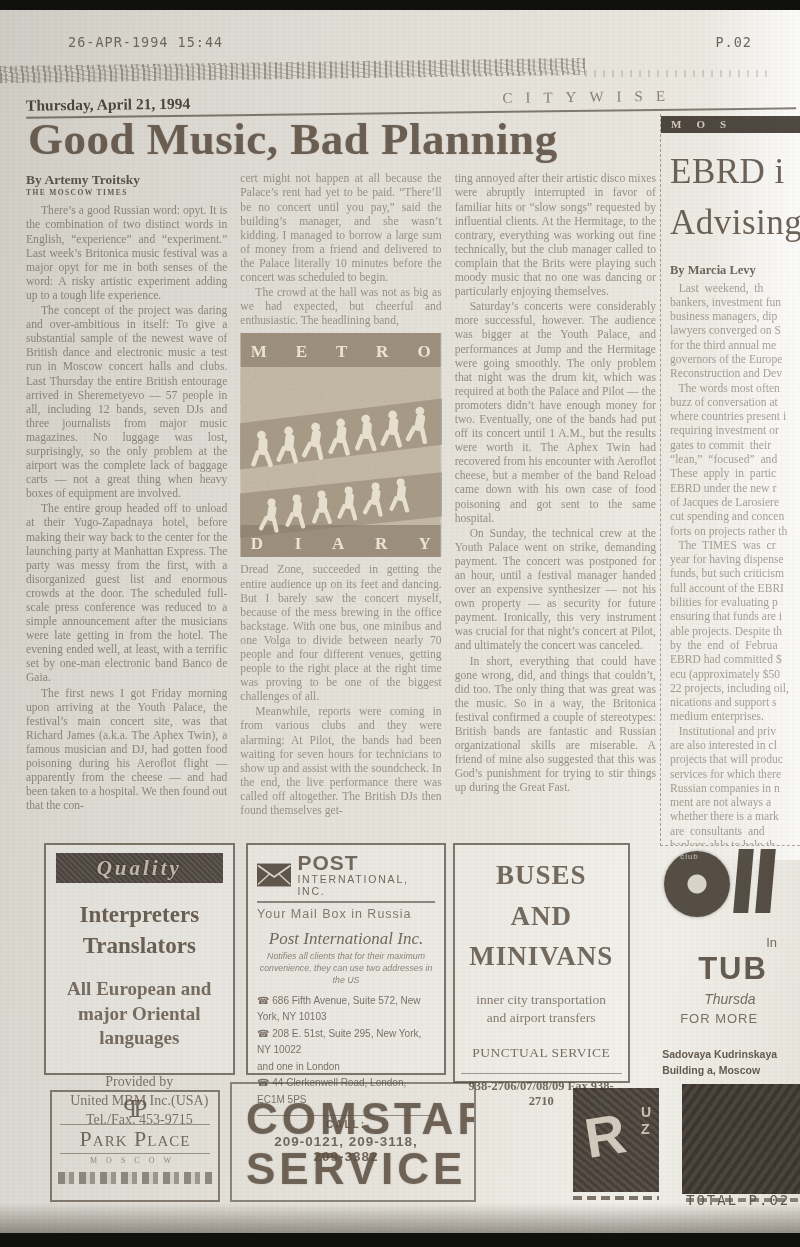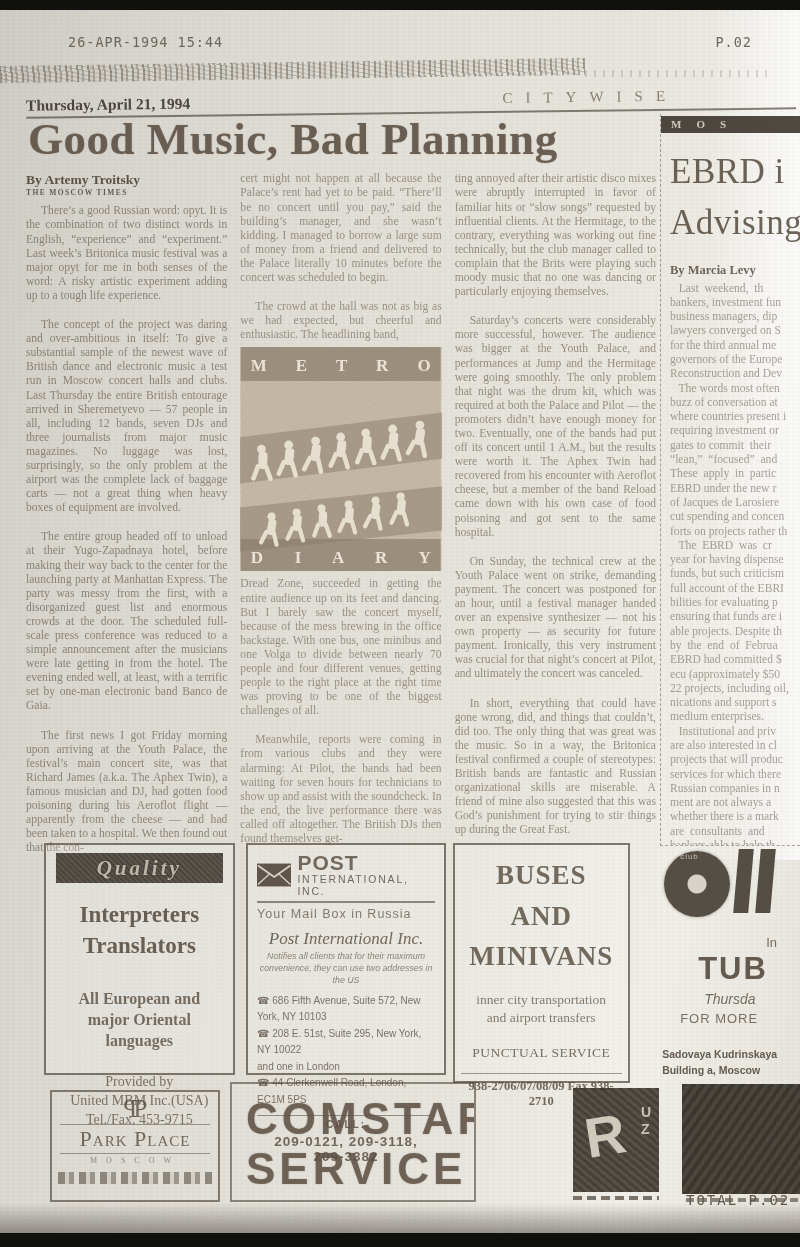--- a/index.html
+++ b/index.html
@@ -62,21 +62,21 @@
     color:rgba(88,75,61,.8);text-shadow:0 0 1.2px rgba(88,75,61,.35);
   }
   .columns{display:flex;gap:13px;height:702px;overflow:hidden;}
   .col{flex:1;min-width:0;}
   .byline{font-size:13.5px;font-weight:bold;color:rgba(70,60,50,.85);}
   .credit{font-size:7.5px;font-weight:bold;letter-spacing:1.4px;color:rgba(70,60,50,.8);margin-bottom:7px;}
   .para{
     margin:0;font-size:11.6px;line-height:14.1px;text-align:justify;text-indent:15px;
     color:rgba(99,87,71,.66);
   }
-  .col .para + .para{margin-top:15px;}
+  .col .para + .para{margin-top:1px;}
   .cont .para:first-child{text-indent:0;}
   .col2 .para{color:rgba(99,87,71,.58);}
   .col3 .para{color:rgba(99,87,71,.62);}
   
   .metro{margin:5px 0 6px 0;width:100%;height:224px;display:block;}
   
   .sidebar{
     position:absolute;top:104px;left:660px;width:140px;height:732px;
     border-left:1px dashed rgba(95,84,70,.5);border-bottom:1px dashed rgba(95,84,70,.5);
     padding-left:9px;box-sizing:border-box;overflow:hidden;
@@ -96,21 +96,21 @@
     color:rgba(88,76,62,.82);
   }
   .ad-quality{width:198px;height:232px;padding:8px 10px;text-align:center;}
   .q-banner{
     height:30px;background:rgba(62,54,45,.82);display:flex;align-items:center;justify-content:center;
     font-size:21px;font-style:italic;font-weight:bold;color:rgba(214,206,192,.85);letter-spacing:3px;
     text-shadow:0 0 2px rgba(40,34,28,.8); margin-bottom:16px;
     background-image:repeating-linear-gradient(45deg, rgba(0,0,0,.18) 0 2px, transparent 2px 4px);
   }
   .q-title{font-size:23px;font-weight:bold;line-height:1.35;color:rgba(84,72,59,.85);}
-  .q-sub{font-size:16px;font-weight:bold;margin-top:28px;line-height:1.3;color:rgba(90,78,64,.8);}
+  .q-sub{font-size:19px;font-weight:bold;margin-top:16px;line-height:1.3;color:rgba(90,78,64,.8);}
   .q-prov{font-size:14px;margin-top:22px;line-height:1.35;color:rgba(92,80,66,.78);}
   .gap1{width:12px;}    .gap2{width:7px;}    .gap3{width:34px;}
   .ad-post{width:208px;height:232px;padding:7px 9px;font-family:"Liberation Sans", sans-serif;}
   .p-head{display:flex;align-items:center;gap:6px;border-bottom:2px solid rgba(78,68,56,.6);padding-bottom:4px;}
   .p-logo-text .p1{font-size:21px;font-weight:bold;letter-spacing:1px;line-height:1;}
   .p-logo-text .p2{font-size:10.5px;letter-spacing:1.8px;}
   .p-tag{font-size:12.5px;letter-spacing:1px;margin:4px 0 8px 0;color:rgba(96,84,70,.75);}
   .p-script{font-size:17px;font-style:italic;text-align:center;margin:2px 0;font-family:"Liberation Serif",serif;color:rgba(84,72,59,.8);}
   .p-note{font-size:8.8px;font-style:italic;text-align:center;line-height:1.35;color:rgba(100,88,72,.7);margin-bottom:6px;}
   .p-addr{font-size:10px;line-height:1.65;color:rgba(92,80,66,.78);}
@@ -269,21 +269,21 @@
         <div class="sb-line">buzz of conversation at</div>
         <div class="sb-line">where countries present i</div>
         <div class="sb-line">requiring investment or</div>
         <div class="sb-line">gates to commit  their</div>
         <div class="sb-line">“lean,”  “focused”  and</div>
         <div class="sb-line">These  apply  in  partic</div>
         <div class="sb-line">EBRD under the new r</div>
         <div class="sb-line">of Jacques de Larosiere</div>
         <div class="sb-line">cut spending and concen</div>
         <div class="sb-line">forts on projects rather th</div>
-        <div class="sb-line">   The  EBRD  was  cr</div>
+        <div class="sb-line">   The  TIMES  was  cr</div>
         <div class="sb-line">year for having dispense</div>
         <div class="sb-line">funds, but such criticism</div>
         <div class="sb-line">full account of the EBRI</div>
         <div class="sb-line">bilities for evaluating p</div>
         <div class="sb-line">ensuring that funds are i</div>
         <div class="sb-line">able projects. Despite th</div>
         <div class="sb-line">by  the  end  of  Februa</div>
         <div class="sb-line">EBRD had committed $</div>
         <div class="sb-line">ecu (approximately $50</div>
         <div class="sb-line">22 projects, including oil,</div>

